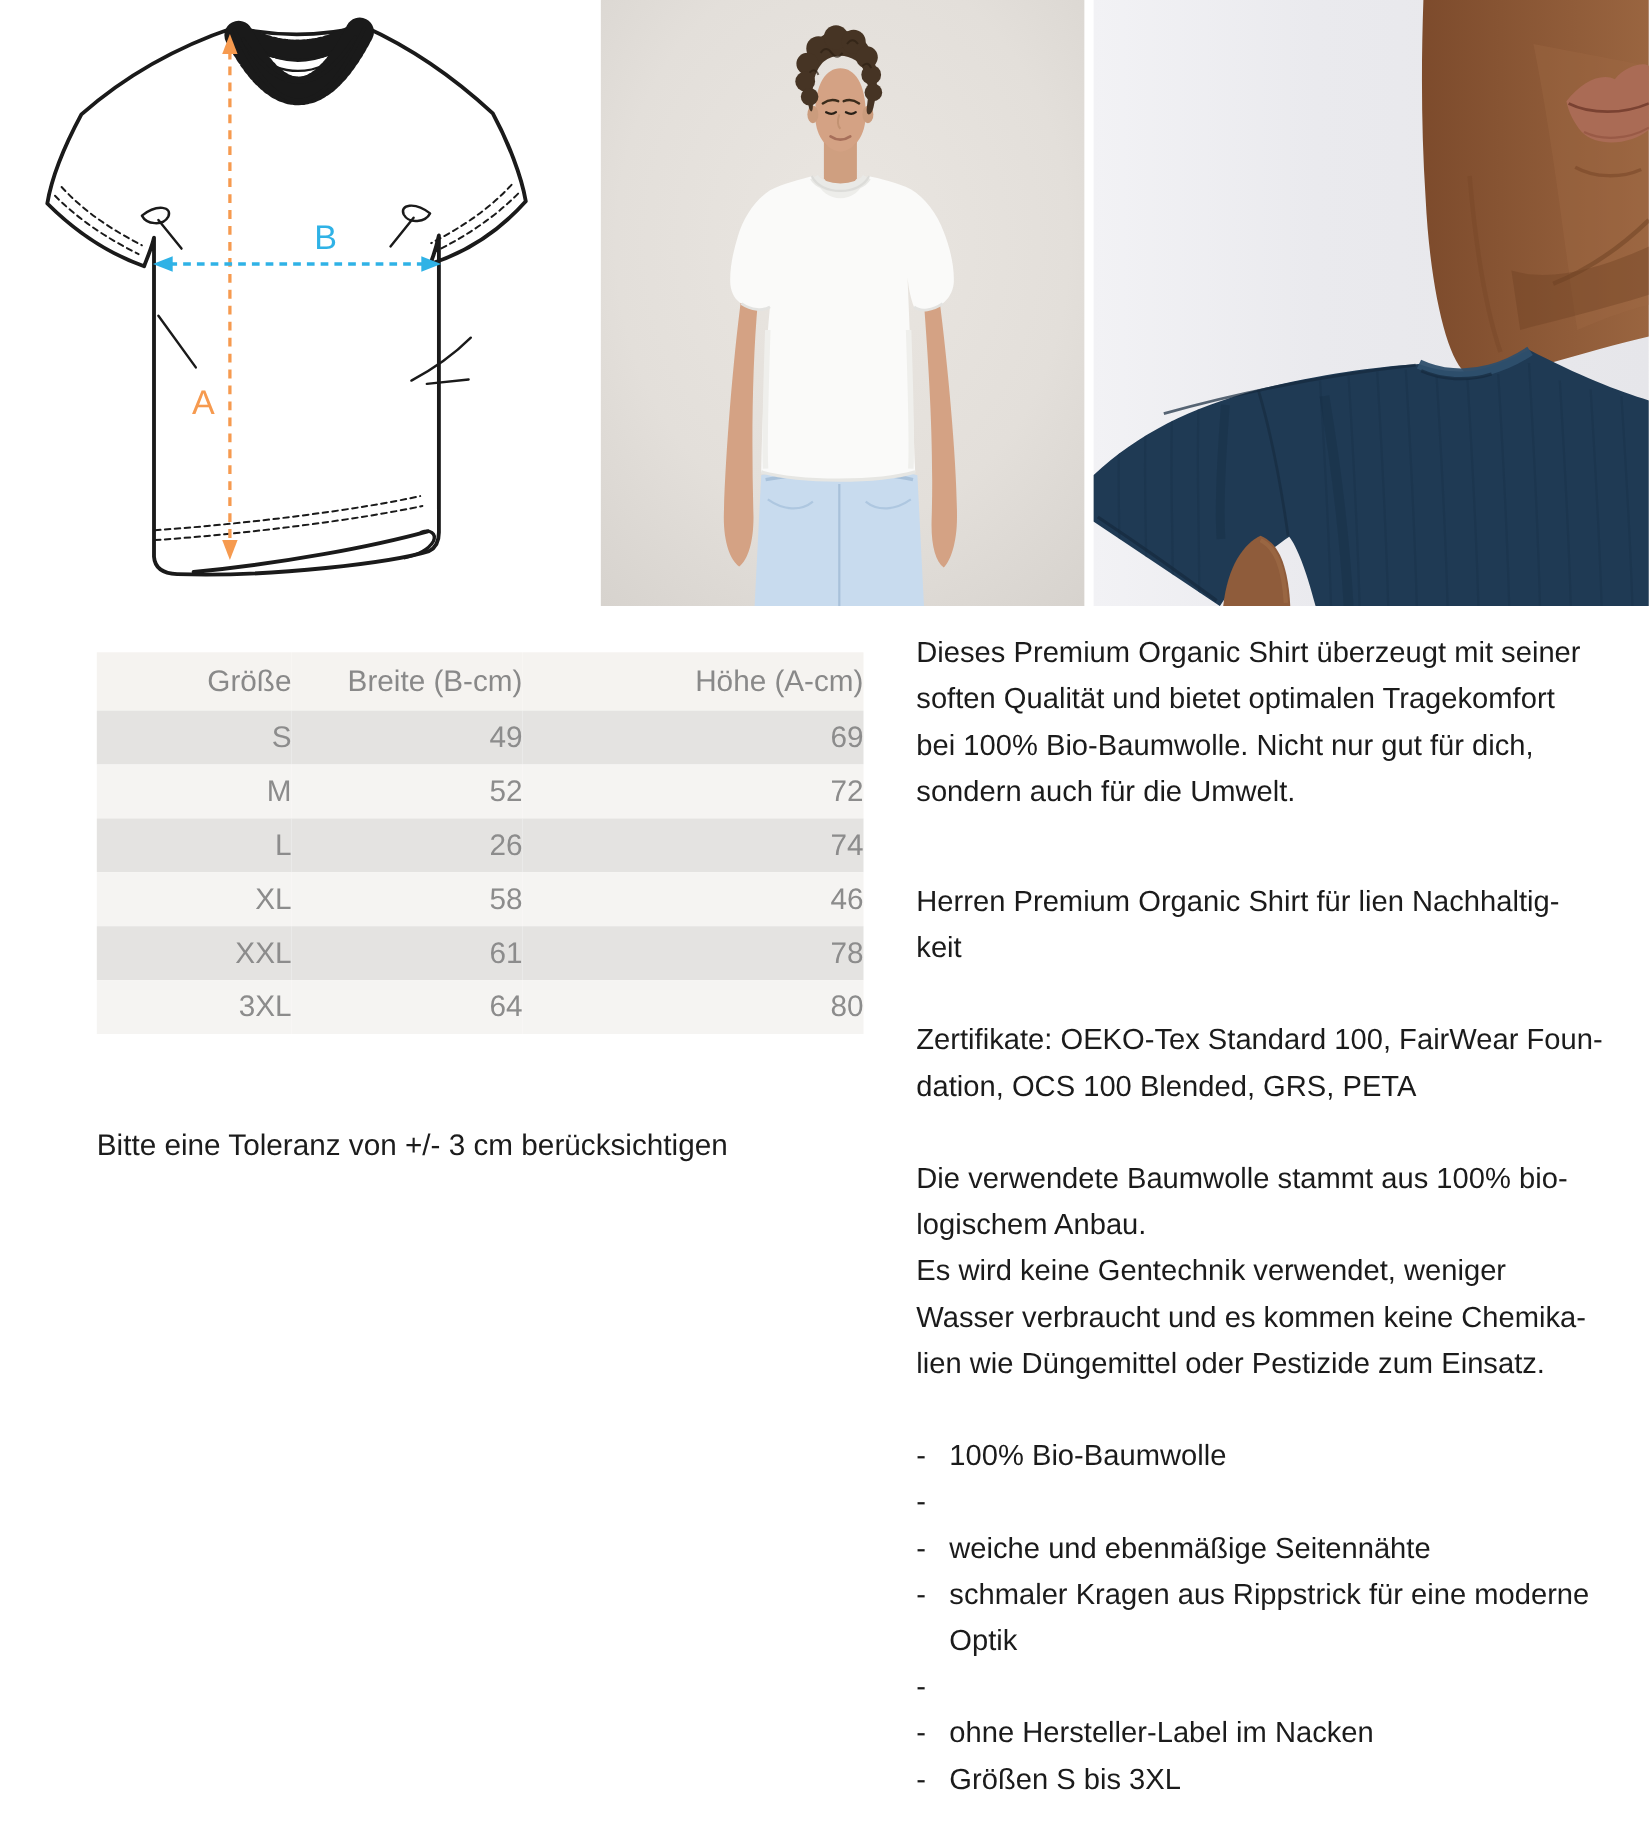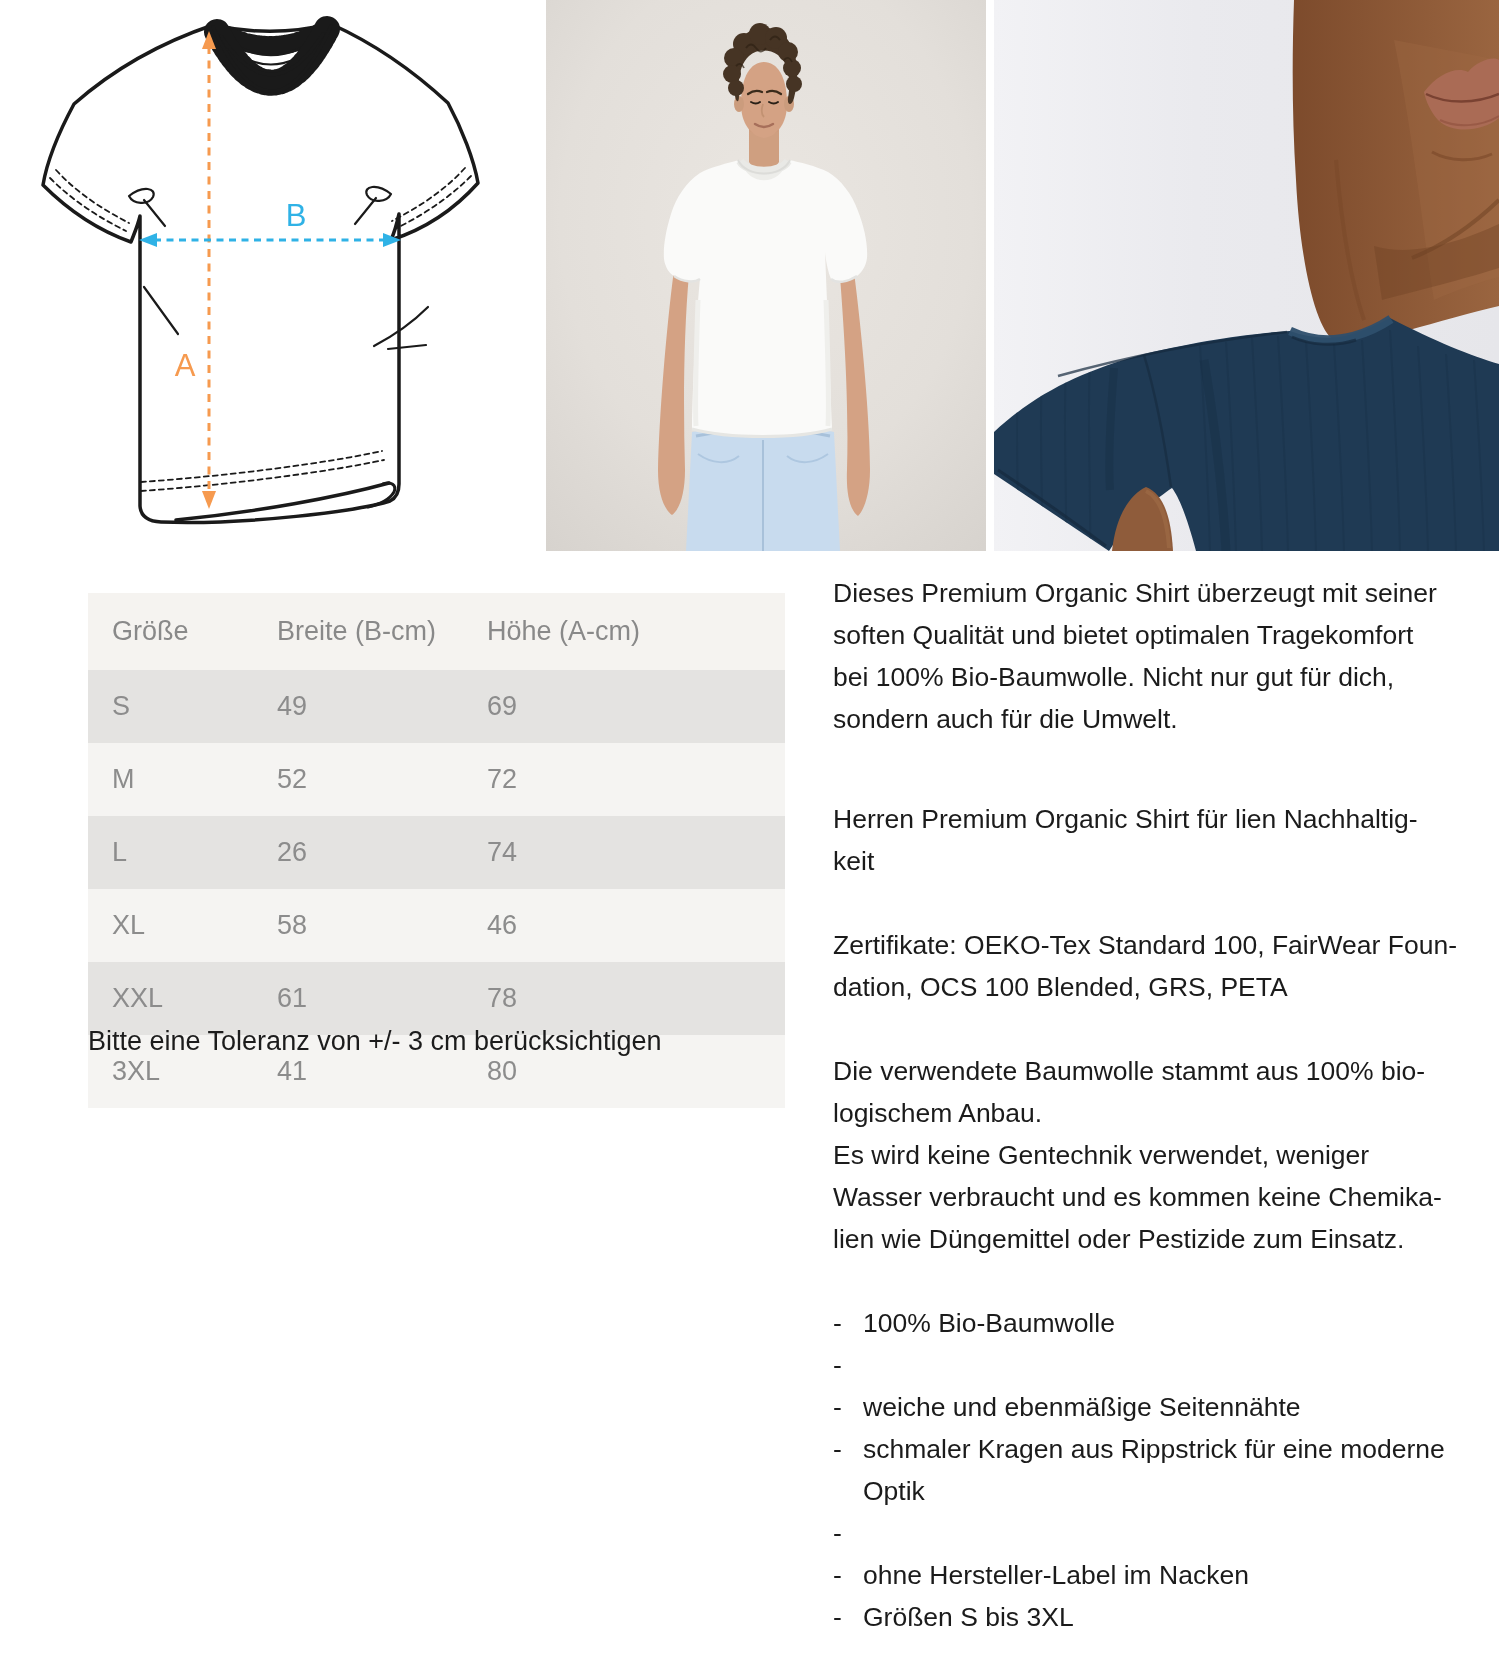--- a/index.html
+++ b/index.html
@@ -21,22 +21,22 @@
 
   .abs{position:absolute;}
 
   #diagram{left:28px;top:4px;width:465px;height:530px;}
   #photo-front{left:546px;top:0;width:440px;height:551px;}
   #photo-closeup{left:994px;top:0;width:505px;height:551px;}
 
   #size-table{left:88px;top:593px;width:697px;}
   table{border-collapse:collapse;width:697px;table-layout:fixed;}
   th,td{
-    font-size:27px;font-weight:400;color:#8c8c8c;text-align:left;
-    padding:12px;height:49px;vertical-align:middle;
+    font-size:27px;font-weight:400;color:#8c8c8c;text-align:right;
+    padding:0;height:49px;vertical-align:middle;
   }
   thead th{height:53px;background:#f5f3f0;color:#898989;}
   th:first-child,td:first-child{padding-left:24px;}
   tbody tr:nth-child(odd){background:#e4e3e1;}
   tbody tr:nth-child(even){background:#f5f4f2;}
 
   #tolerance{left:88px;top:1026px;font-size:27px;color:#1c1c1c;}
 
   #description{left:833px;top:572px;width:664px;font-size:26.5px;line-height:42px;color:#1b1b1b;}
   .para{margin:0 0 42px 0;white-space:pre;}
@@ -298,21 +298,21 @@
           <td>58</td>
           <td>46</td>
         </tr>
         <tr>
           <td>XXL</td>
           <td>61</td>
           <td>78</td>
         </tr>
         <tr>
           <td>3XL</td>
-          <td>41</td>
+          <td>64</td>
           <td>80</td>
         </tr>
       </tbody>
   </table>
 </div>
 
 <div class="abs" id="tolerance">Bitte eine Toleranz von +/- 3 cm berücksichtigen</div>
 
 <div class="abs" id="description">
   <div>

